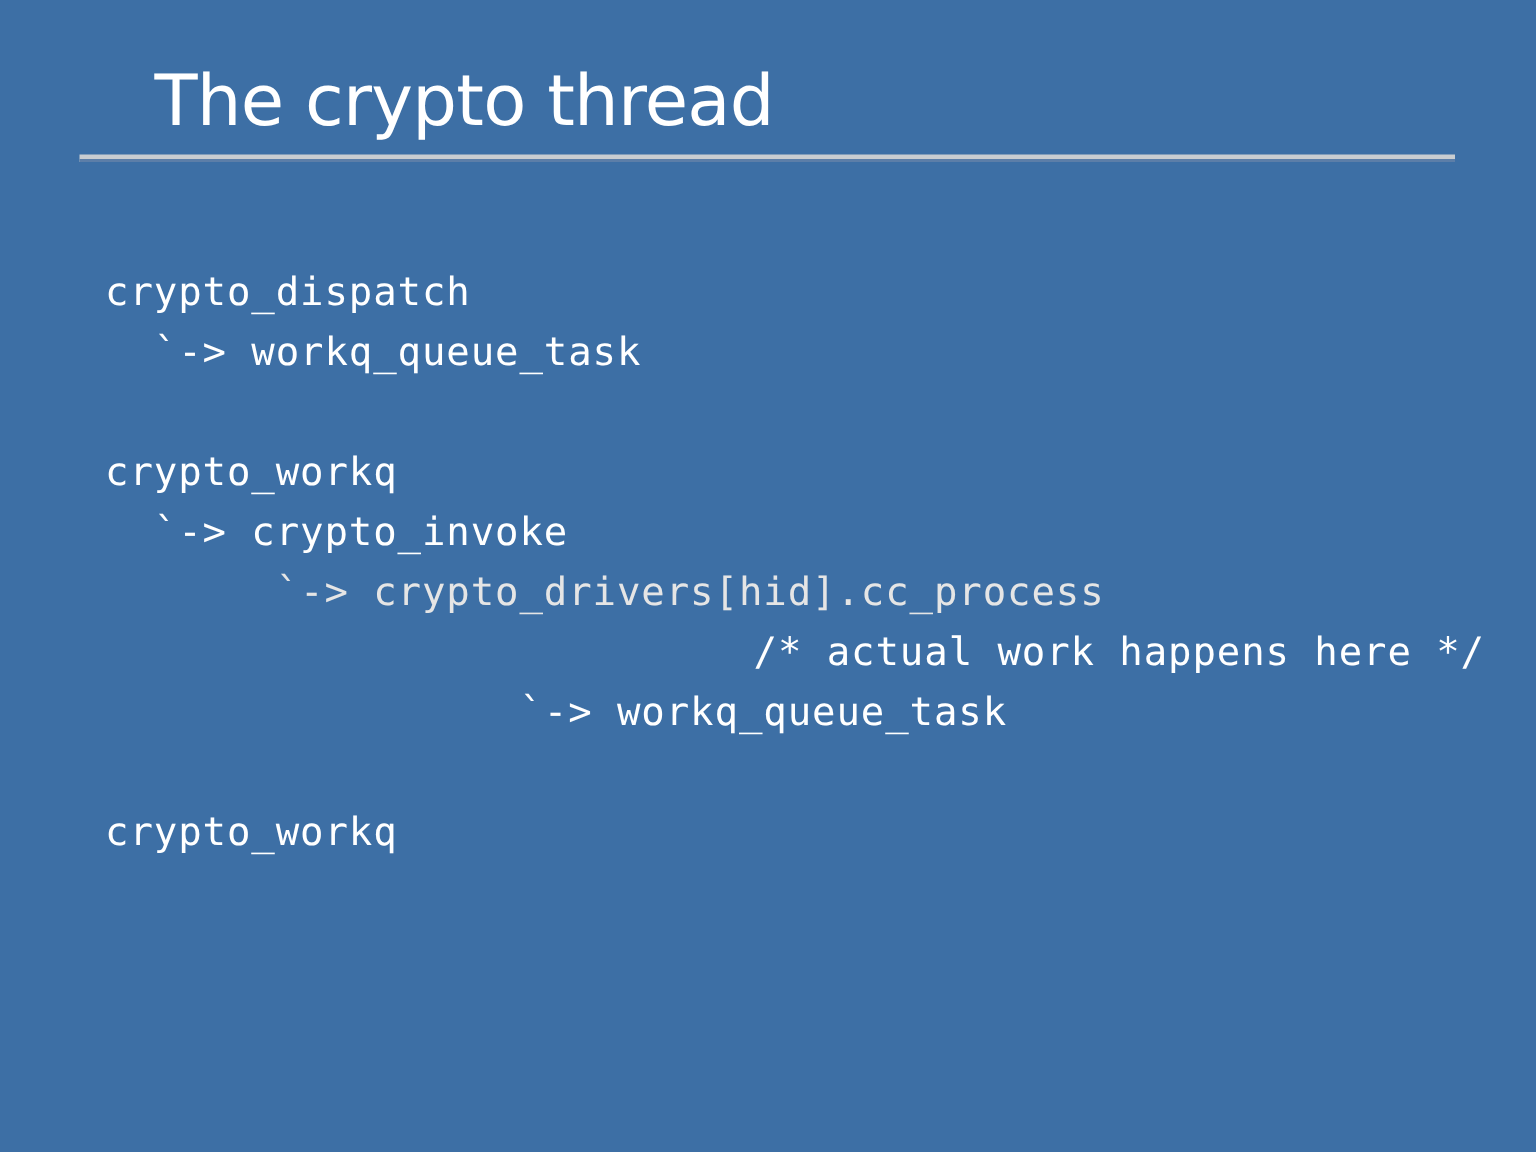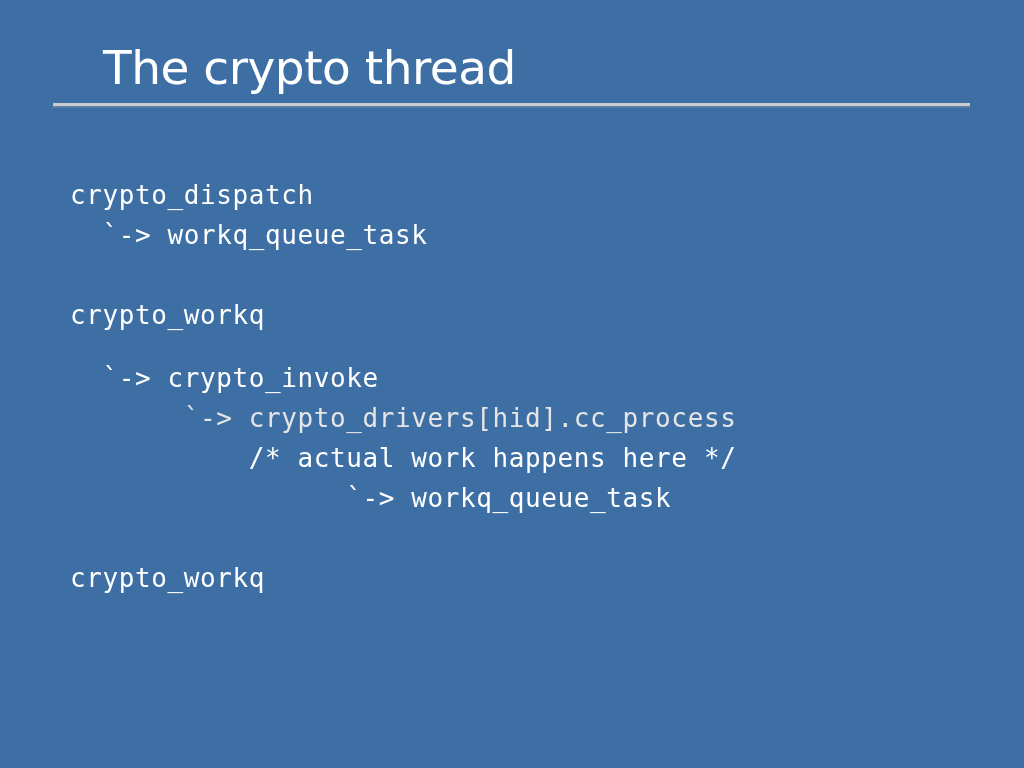--- a/index.html
+++ b/index.html
@@ -93,23 +93,23 @@
 
   <div id="body-block">
 
   <div class="code-group">
         <div class="code-line" style="color: rgb(255, 255, 255);">crypto_dispatch</div>
         <div class="code-line" style="color: rgb(255, 255, 255);">  `-&gt; workq_queue_task</div>
       </div>
       <div class="code-spacer"></div>
       <div class="code-group">
         <div class="code-line" style="color: rgb(255, 255, 255);">crypto_workq</div>
-        <div class="code-line" style="color: rgb(255, 255, 255); margin-top: 23px;">  `-&gt; crypto_invoke</div>
+        <div class="code-line" style="color: rgb(255, 255, 255);">  `-&gt; crypto_invoke</div>
         <div class="code-line" style="color: #e5e5e5;">       `-&gt; crypto_drivers[hid].cc_process</div>
-        <div class="code-line" style="color: rgb(255, 255, 255);">           /* actual work happens here */</div>
+        <div class="code-line" style="color: rgb(255, 255, 255); text-align: right;">           /* actual work happens here */</div>
         <div class="code-line" style="color: rgb(255, 255, 255);">                 `-&gt; workq_queue_task</div>
       </div>
       <div class="code-spacer"></div>
       <div class="code-group">
         <div class="code-line" style="color: rgb(255, 255, 255);">crypto_workq</div>
       </div>
     </div>
 
 </div>
 

